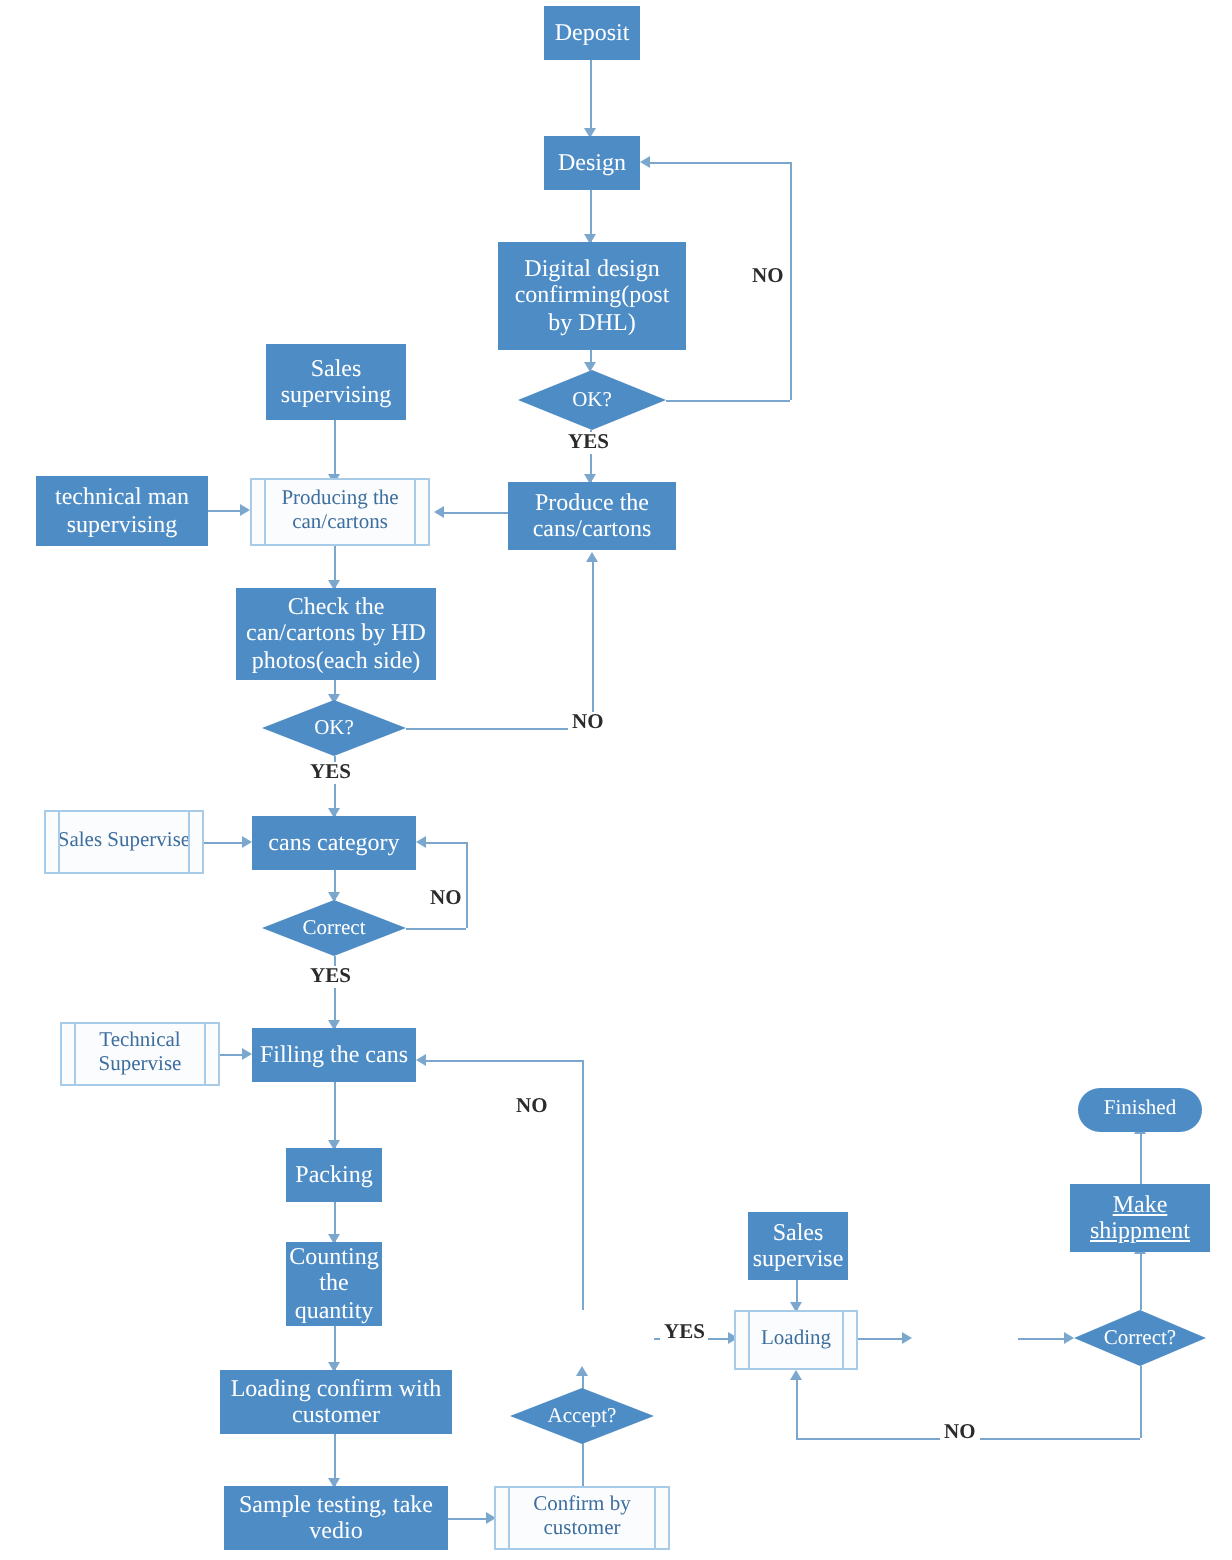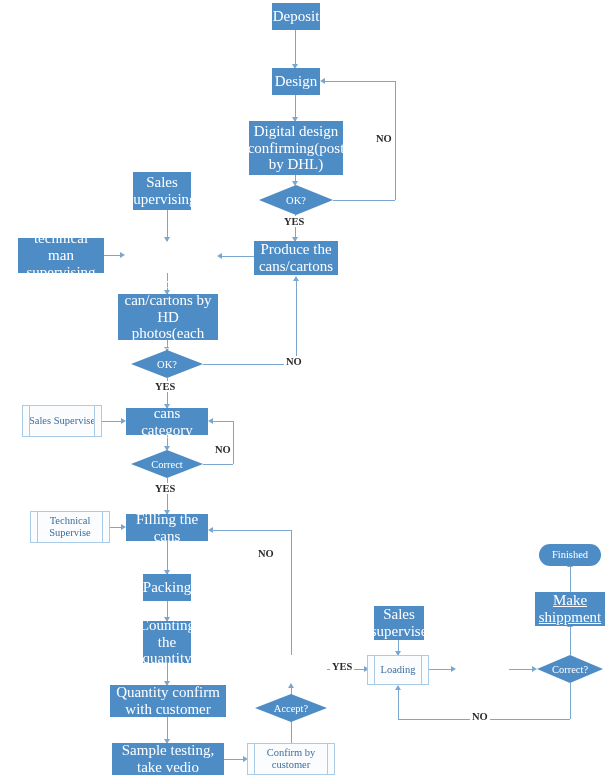--- a/index.html
+++ b/index.html
@@ -17,21 +17,21 @@
     display:flex;
     align-items:center;
     justify-content:center;
     text-align:center;
     line-height:1.12;
     z-index:3;
   }
   .proc{
     background:#4E8CC6;
     color:#ffffff;
-    font-size:15px;
+    font-size:12px;
     padding:1px 2px;
     text-align:center;
   }
   .term{
     background:#4E8CC6;
     color:#ffffff;
     font-size:10.5px;
     border-radius:11px;
   }
   
@@ -117,30 +117,31 @@
   <div class="ln lh" style="left:324px;top:81px;width:71px;height:1px;"></div>
   <div class="ar ar-l" style="left:320px;top:78px;"></div>
   <div class="lbl" style="left:374px;top:133px;">NO</div>
 
   <div class="ln lv" style="left:295px;top:215px;width:1px;height:26px;"></div>
   <div class="ar ar-d" style="left:292px;top:237px;"></div>
   <div class="lbl" style="left:282px;top:216px;">YES</div>
 
   <div class="node proc" style="left:254px;top:241px;width:84px;height:34px;">Produce the cans/cartons</div>
 
-  <div class="node proc" style="left:133px;top:172px;width:58px;height:38px;">Sales supervising</div>
+  <div class="node proc" style="left:133px;top:172px;width:70px;height:38px;">Sales supervising</div>
 
   <div class="ln lv" style="left:167px;top:210px;width:1px;height:31px;"></div>
   <div class="ar ar-d" style="left:164px;top:237px;"></div>
 
   <div class="node proc" style="left:18px;top:238px;width:86px;height:35px;">technical man supervising</div>
 
   <div class="ln lh" style="left:104px;top:255px;width:18px;height:1px;"></div>
   <div class="ar ar-r" style="left:120px;top:252px;"></div>
 
+  <div class="subw" style="left:125px;top:239px;width:90px;height:34px;">Producing the can/cartons</div>
 
   <div class="ln lh" style="left:221px;top:256px;width:33px;height:1px;"></div>
   <div class="ar ar-l" style="left:217px;top:253px;"></div>
 
   <div class="ln lv" style="left:167px;top:273px;width:1px;height:21px;"></div>
   <div class="ar ar-d" style="left:164px;top:290px;"></div>
 
   <div class="node proc" style="left:118px;top:294px;width:100px;height:46px;">Check the can/cartons by HD photos(each side)</div>
 
   <div class="ln lv" style="left:167px;top:340px;width:1px;height:11px;"></div>
@@ -198,21 +199,21 @@
   <div class="node proc" style="left:143px;top:574px;width:48px;height:27px;">Packing</div>
 
   <div class="ln lv" style="left:167px;top:601px;width:1px;height:20px;"></div>
   <div class="ar ar-d" style="left:164px;top:617px;"></div>
 
   <div class="node proc" style="left:143px;top:621px;width:48px;height:42px;">Counting the quantity</div>
 
   <div class="ln lv" style="left:167px;top:663px;width:1px;height:22px;"></div>
   <div class="ar ar-d" style="left:164px;top:681px;"></div>
 
-  <div class="node proc" style="left:110px;top:685px;width:116px;height:32px;">Quantity confirm with customer</div>
+  <div class="node proc" style="left:110px;top:685px;width:116px;height:32px;">Loading confirm with customer</div>
 
   <div class="ln lv" style="left:167px;top:717px;width:1px;height:26px;"></div>
   <div class="ar ar-d" style="left:164px;top:739px;"></div>
 
   <div class="node proc" style="left:112px;top:743px;width:112px;height:32px;">Sample testing, take vedio</div>
 
   <div class="ln lh" style="left:224px;top:759px;width:22px;height:1px;"></div>
   <div class="ar ar-r" style="left:243px;top:756px;"></div>
 
   <div class="subw" style="left:247px;top:743px;width:88px;height:32px;">Confirm by customer</div>

